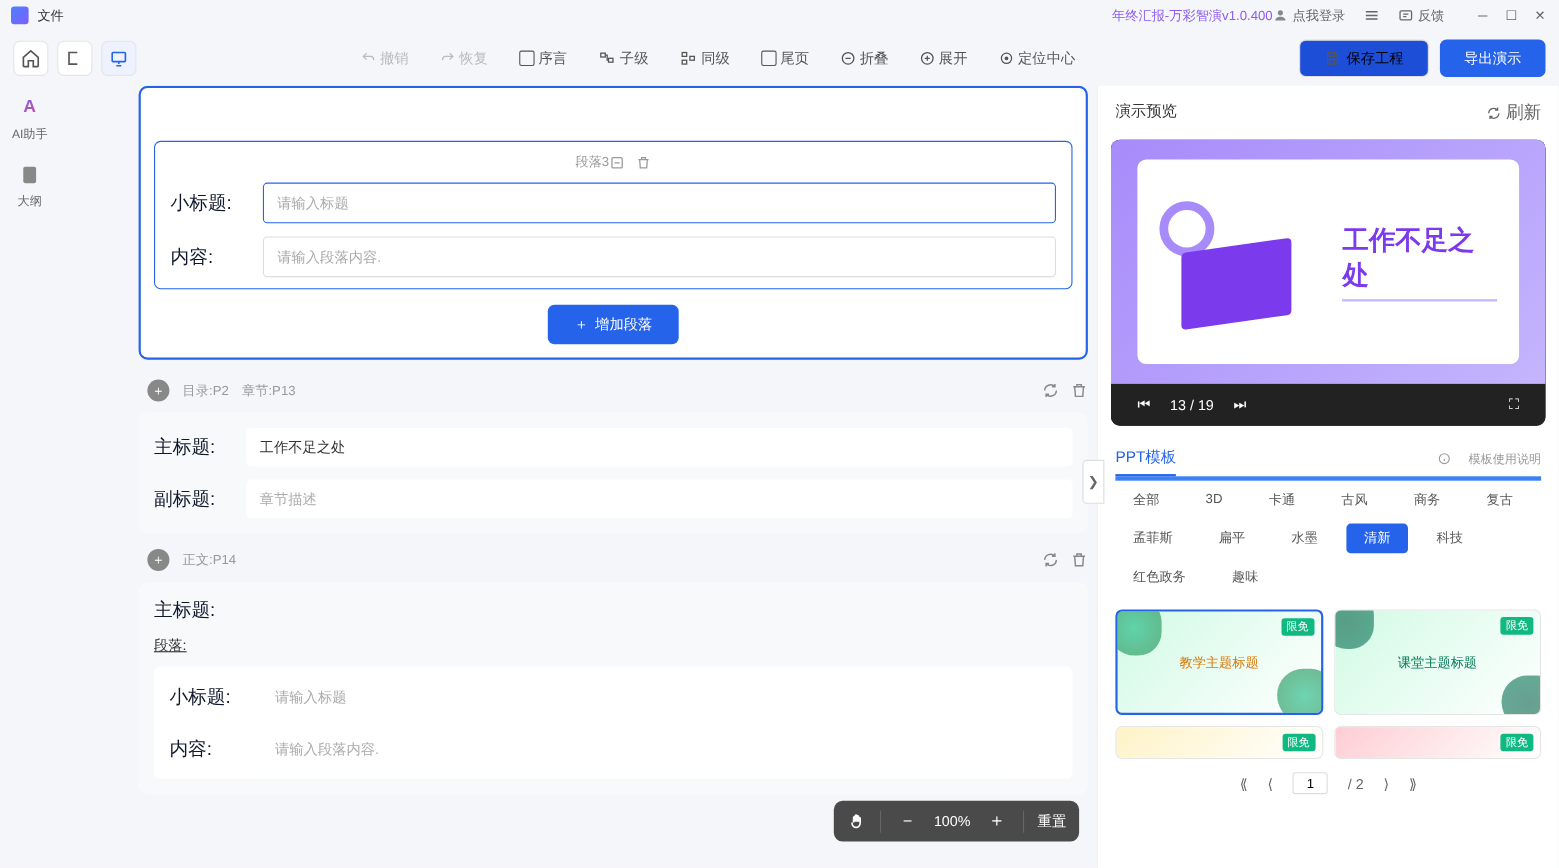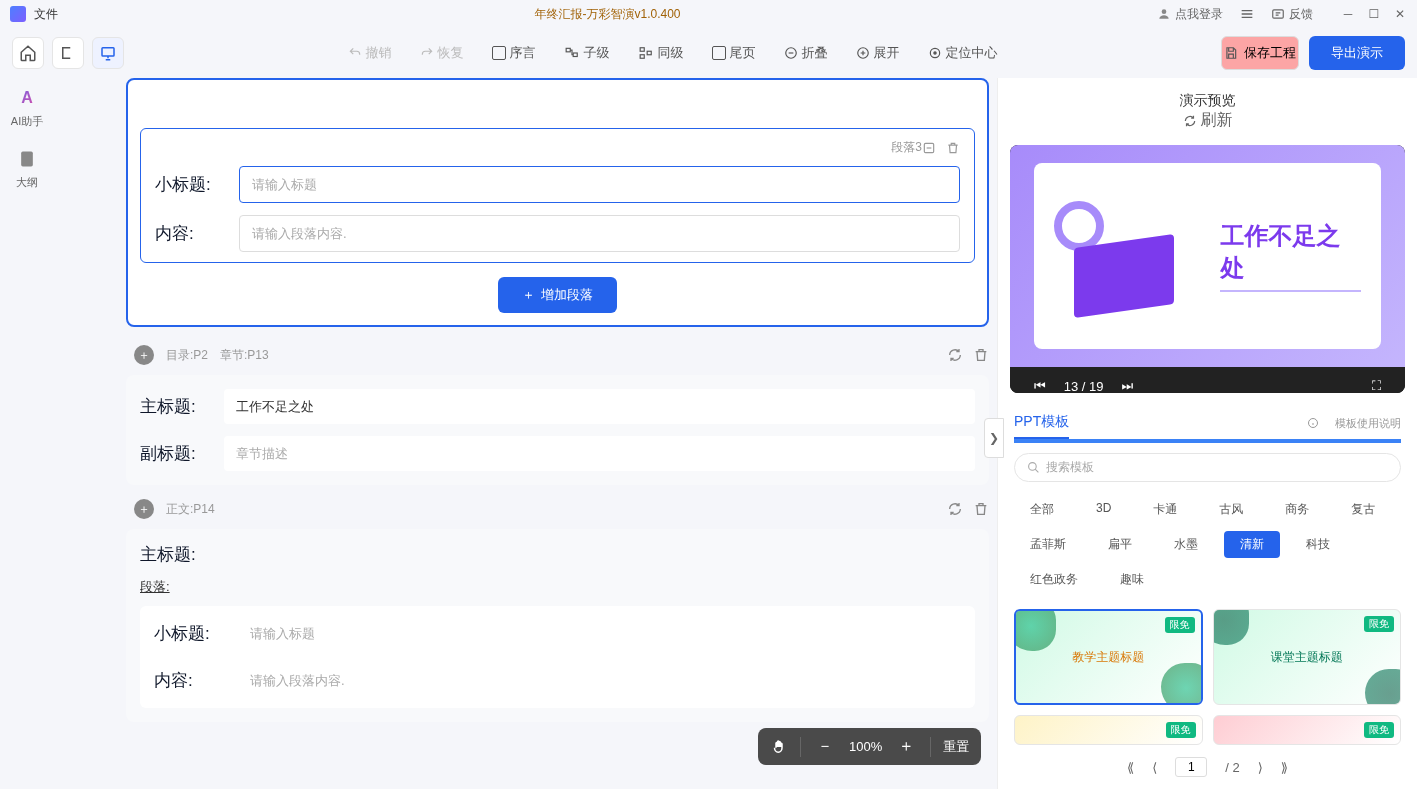--- a/index.html
+++ b/index.html
@@ -1,52 +1,52 @@
 <!DOCTYPE html>
 <html><head>
   <meta charset="utf-8">
   <style>
     * { margin: 0; padding: 0; box-sizing: border-box; font-family: "Microsoft YaHei", sans-serif; }
     body { width: 1417px; height: 789px; background: #f5f6fa; overflow: hidden; position: relative; }
     
     
     .titlebar { height: 28px; background: #f5f6fa; display: flex; align-items: center; padding: 0 10px; font-size: 12px; color: #333; }
     .titlebar-left { display: flex; align-items: center; gap: 8px; }
-    .titlebar-center { flex: 1; text-align: center; color: #a16207; }
+    .titlebar-center { flex: 1; text-align: right; color: #8b5cf6; }
     .titlebar-right { display: flex; align-items: center; gap: 16px; color: #666; }
     .app-icon { width: 16px; height: 16px; background: linear-gradient(135deg, #4e7fff, #7d5fff); border-radius: 3px; }
     .win-controls { display: flex; gap: 12px; margin-left: 12px; }
     .win-btn { width: 14px; height: 14px; display: flex; align-items: center; justify-content: center; cursor: pointer; color: #666; }
     
     
     .toolbar { height: 50px; background: #f5f6fa; display: flex; align-items: center; padding: 0 12px; gap: 32px; font-size: 13px; color: #555; }
     .toolbar-left { display: flex; gap: 8px; }
     .toolbar-icon-btn { width: 32px; height: 32px; background: #fff; border-radius: 6px; display: flex; align-items: center; justify-content: center; cursor: pointer; border: 1px solid #e5e5e5; }
     .toolbar-icon-btn.active { background: #eef2ff; }
     .toolbar-center { flex: 1; display: flex; align-items: center; justify-content: center; gap: 28px; }
     .tool-item { display: flex; align-items: center; gap: 4px; cursor: pointer; color: #555; }
     .tool-item.disabled { color: #bbb; }
     .toolbar-right { display: flex; gap: 10px; }
-    .btn-save { background: #fca5a5; border: 1px solid #ddd; padding: 7px 2px; border-radius: 6px; font-size: 13px; display: flex; align-items: center; gap: 6px; cursor: pointer; }
+    .btn-save { background: #1d4ed8; border: 1px solid #ddd; padding: 7px 22px; border-radius: 6px; font-size: 13px; display: flex; align-items: center; gap: 6px; cursor: pointer; }
     .btn-export { background: #2563eb; color: #fff; border: none; padding: 7px 22px; border-radius: 6px; font-size: 13px; cursor: pointer; }
     
     
     .main { display: flex; height: calc(789px - 78px); }
     .sidebar { width: 54px; background: #f5f6fa; display: flex; flex-direction: column; align-items: center; padding-top: 8px; gap: 18px; }
     .side-item { display: flex; flex-direction: column; align-items: center; gap: 4px; font-size: 11px; color: #666; cursor: pointer; }
     .side-icon { width: 24px; height: 24px; display: flex; align-items: center; justify-content: center; }
     .ai-gradient { background: linear-gradient(135deg, #6366f1, #ec4899); -webkit-background-clip: text; background-clip: text; color: transparent; font-weight: bold; font-size: 16px; }
     
     .content { flex: 1; padding: 0 8px 0 72px; overflow-y: auto; background: #f5f6fa; }
     
     .card-outer { background: #fff; border: 2px solid #2563eb; border-radius: 8px; padding: 12px; margin-bottom: 18px; }
     .card-top-fragment { background: #fff; border-radius: 6px; padding: 10px 14px; margin-bottom: 10px; height: 26px; }
     
     .para-card { border: 1px solid #2563eb; border-radius: 6px; padding: 10px 14px; background: #fff; }
-    .para-header { display: flex; justify-content: flex-end; align-items: center; font-size: 12px; color: #999; margin-bottom: 10px; }
+    .para-header { display: flex; justify-content: center; align-items: center; font-size: 12px; color: #999; margin-bottom: 10px; }
     .para-actions { display: flex; gap: 10px; color: #999; }
     .form-row { display: flex; align-items: center; margin-bottom: 12px; gap: 8px; }
     .form-row:last-child { margin-bottom: 0; }
     .form-label { width: 76px; font-size: 17px; color: #0f172a; flex-shrink: 0; }
     .form-input { flex: 1; border: 1px solid #ddd; border-radius: 4px; padding: 10px 12px; font-size: 13px; color: #333; }
     .form-input.focused { border-color: #2563eb; }
     .form-input::placeholder { color: #aaa; }
     
     .add-btn { display: flex; align-items: center; justify-content: center; gap: 6px; background: #2563eb; color: #fff; border: none; padding: 9px 24px; border-radius: 6px; font-size: 13px; margin: 14px auto 0; cursor: pointer; }
     
@@ -55,21 +55,21 @@
     .meta-circle { width: 20px; height: 20px; border-radius: 50%; background: #888; color: #fff; display: flex; align-items: center; justify-content: center; font-size: 12px; }
     
     .plain-card { background: #f8f9fb; border-radius: 8px; padding: 14px; }
     .plain-card .form-input { background: #fff; border: none; }
     .nested-para { background: #fff; border-radius: 6px; padding: 10px 14px; margin-top: 10px; }
     .para-label { font-size: 13px; color: #333; margin: 10px 0 4px; text-decoration: underline; }
     
     
     .right-panel { width: 420px; background: #fff; border-left: 1px solid #eee; display: flex; flex-direction: column; padding: 0 12px; position: relative; }
     .collapse-handle { position: absolute; left: -14px; top: 340px; width: 20px; height: 40px; background: #fff; border: 1px solid #ddd; border-radius: 4px 0 0 4px; display: flex; align-items: center; justify-content: center; cursor: pointer; font-size: 12px; color: #666; }
-    .preview-header { display: flex; justify-content: space-between; align-items: center; padding: 14px 4px; font-size: 14px; color: #333; flex-direction: column; }
+    .preview-header { display: flex; justify-content: space-between; align-items: flex-start; padding: 14px 4px; font-size: 14px; color: #333; }
     .refresh-btn { display: flex; align-items: center; gap: 4px; font-size: 16px; color: #666; cursor: pointer; }
     .preview-box { width: 100%; height: 260px; background: #000; border-radius: 8px; overflow: hidden; position: relative; }
     .preview-slide { height: 222px; background: linear-gradient(135deg, #a78bfa, #c4b5fd); display: flex; align-items: center; justify-content: center; position: relative; }
     .slide-inner { background: #fff; width: 88%; height: 84%; border-radius: 8px; display: flex; align-items: center; padding: 0 20px; position: relative; }
     .slide-art { width: 150px; height: 130px; position: relative; }
     .laptop { width: 100px; height: 70px; background: #7c3aed; position: absolute; bottom: 10px; left: 20px; transform: skewY(-8deg); border-radius: 4px; }
     .gear { width: 50px; height: 50px; border: 8px solid #a78bfa; border-radius: 50%; position: absolute; top: 10px; left: 0; }
     .slide-title { font-size: 24px; color: #7c3aed; font-weight: bold; margin-left: 20px; border-bottom: 2px solid #c4b5fd; padding-bottom: 6px; }
     .preview-controls { height: 38px; background: #222; display: flex; align-items: center; padding: 0 14px; color: #fff; font-size: 13px; }
     .pc-btn { cursor: pointer; padding: 0 10px; }
@@ -361,27 +361,20 @@
       <div class="template-tabs">
         <span class="tpl-tab">PPT模板</span>
         <span class="tpl-help">
           <svg width="12" height="12" viewBox="0 0 24 24" stroke="#999" fill="none" stroke-width="2">
               <circle cx="12" cy="12" r="9"></circle>
               <path d="M12 8v.01M12 12v4"></path>
             </svg>
           <span>模板使用说明</span>
         </span>
       </div>
-      <div class="search-box">
-        <svg width="13" height="13" viewBox="0 0 24 24" stroke="#aaa" fill="none" stroke-width="2">
-            <circle cx="10" cy="10" r="7"></circle>
-            <path d="M21 21l-6-6"></path>
-          </svg>
-        <span>搜索模板</span>
-      </div>
       <div class="tag-rows" id="tag-rows">
           <span class="tag">全部</span>
           <span class="tag">3D</span>
           <span class="tag">卡通</span>
           <span class="tag">古风</span>
           <span class="tag">商务</span>
           <span class="tag">复古</span>
           <span class="tag">孟菲斯</span>
           <span class="tag">扁平</span>
           <span class="tag">水墨</span>

